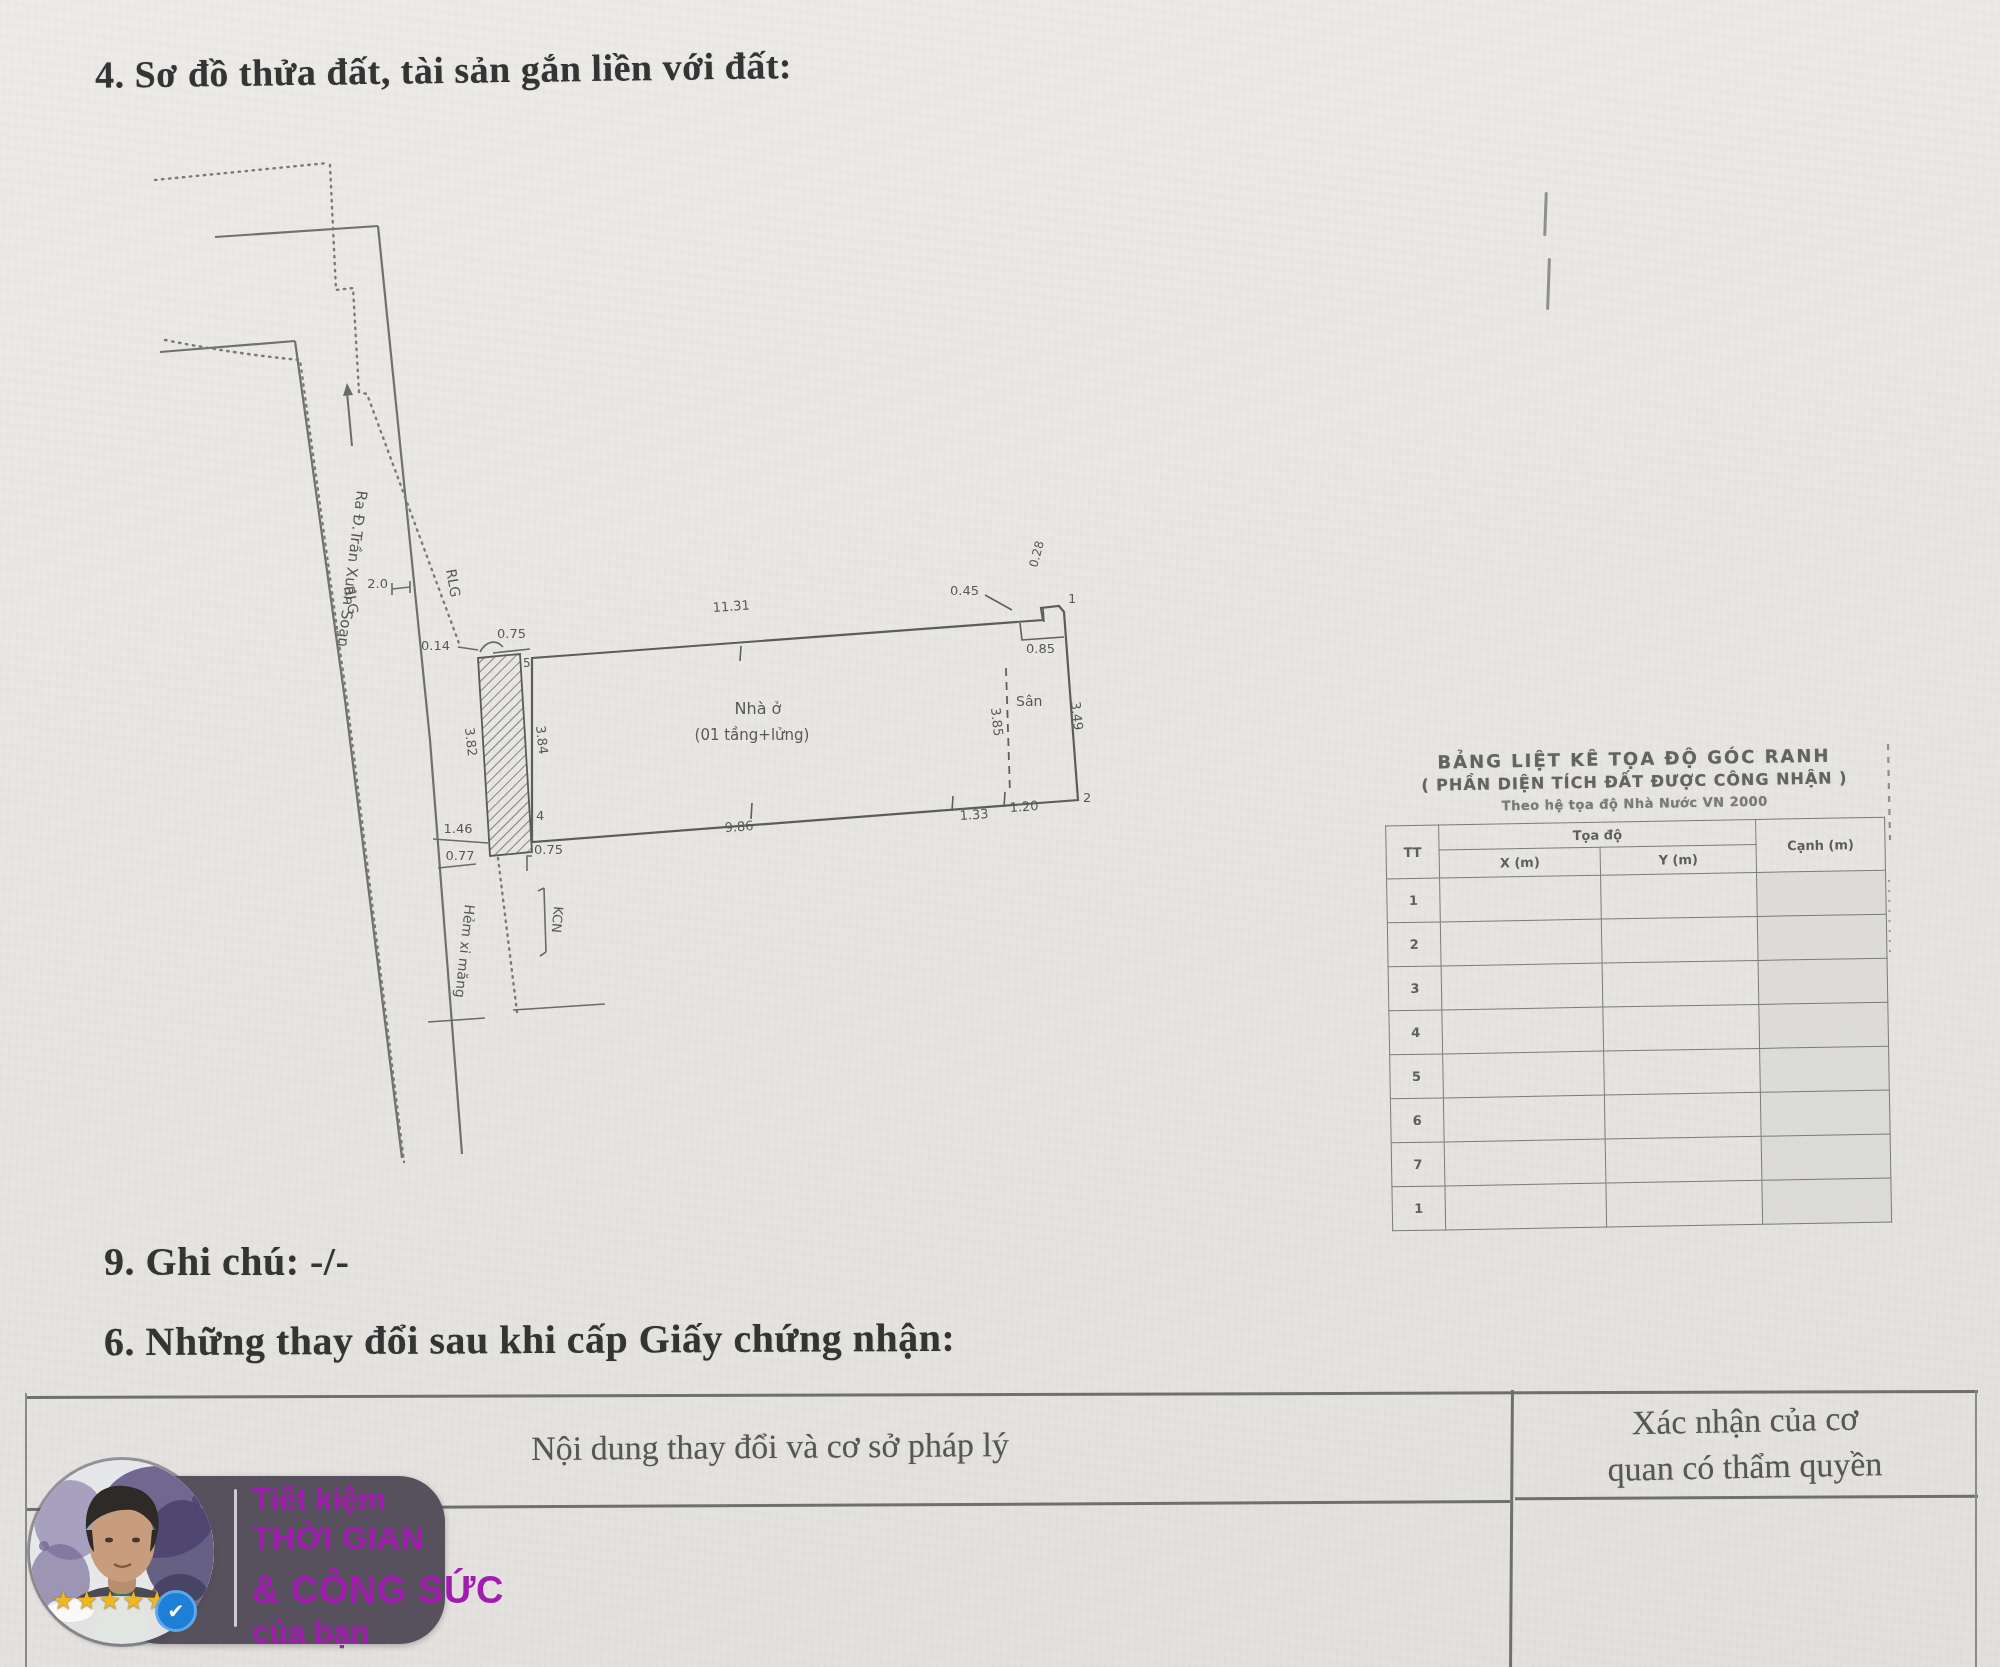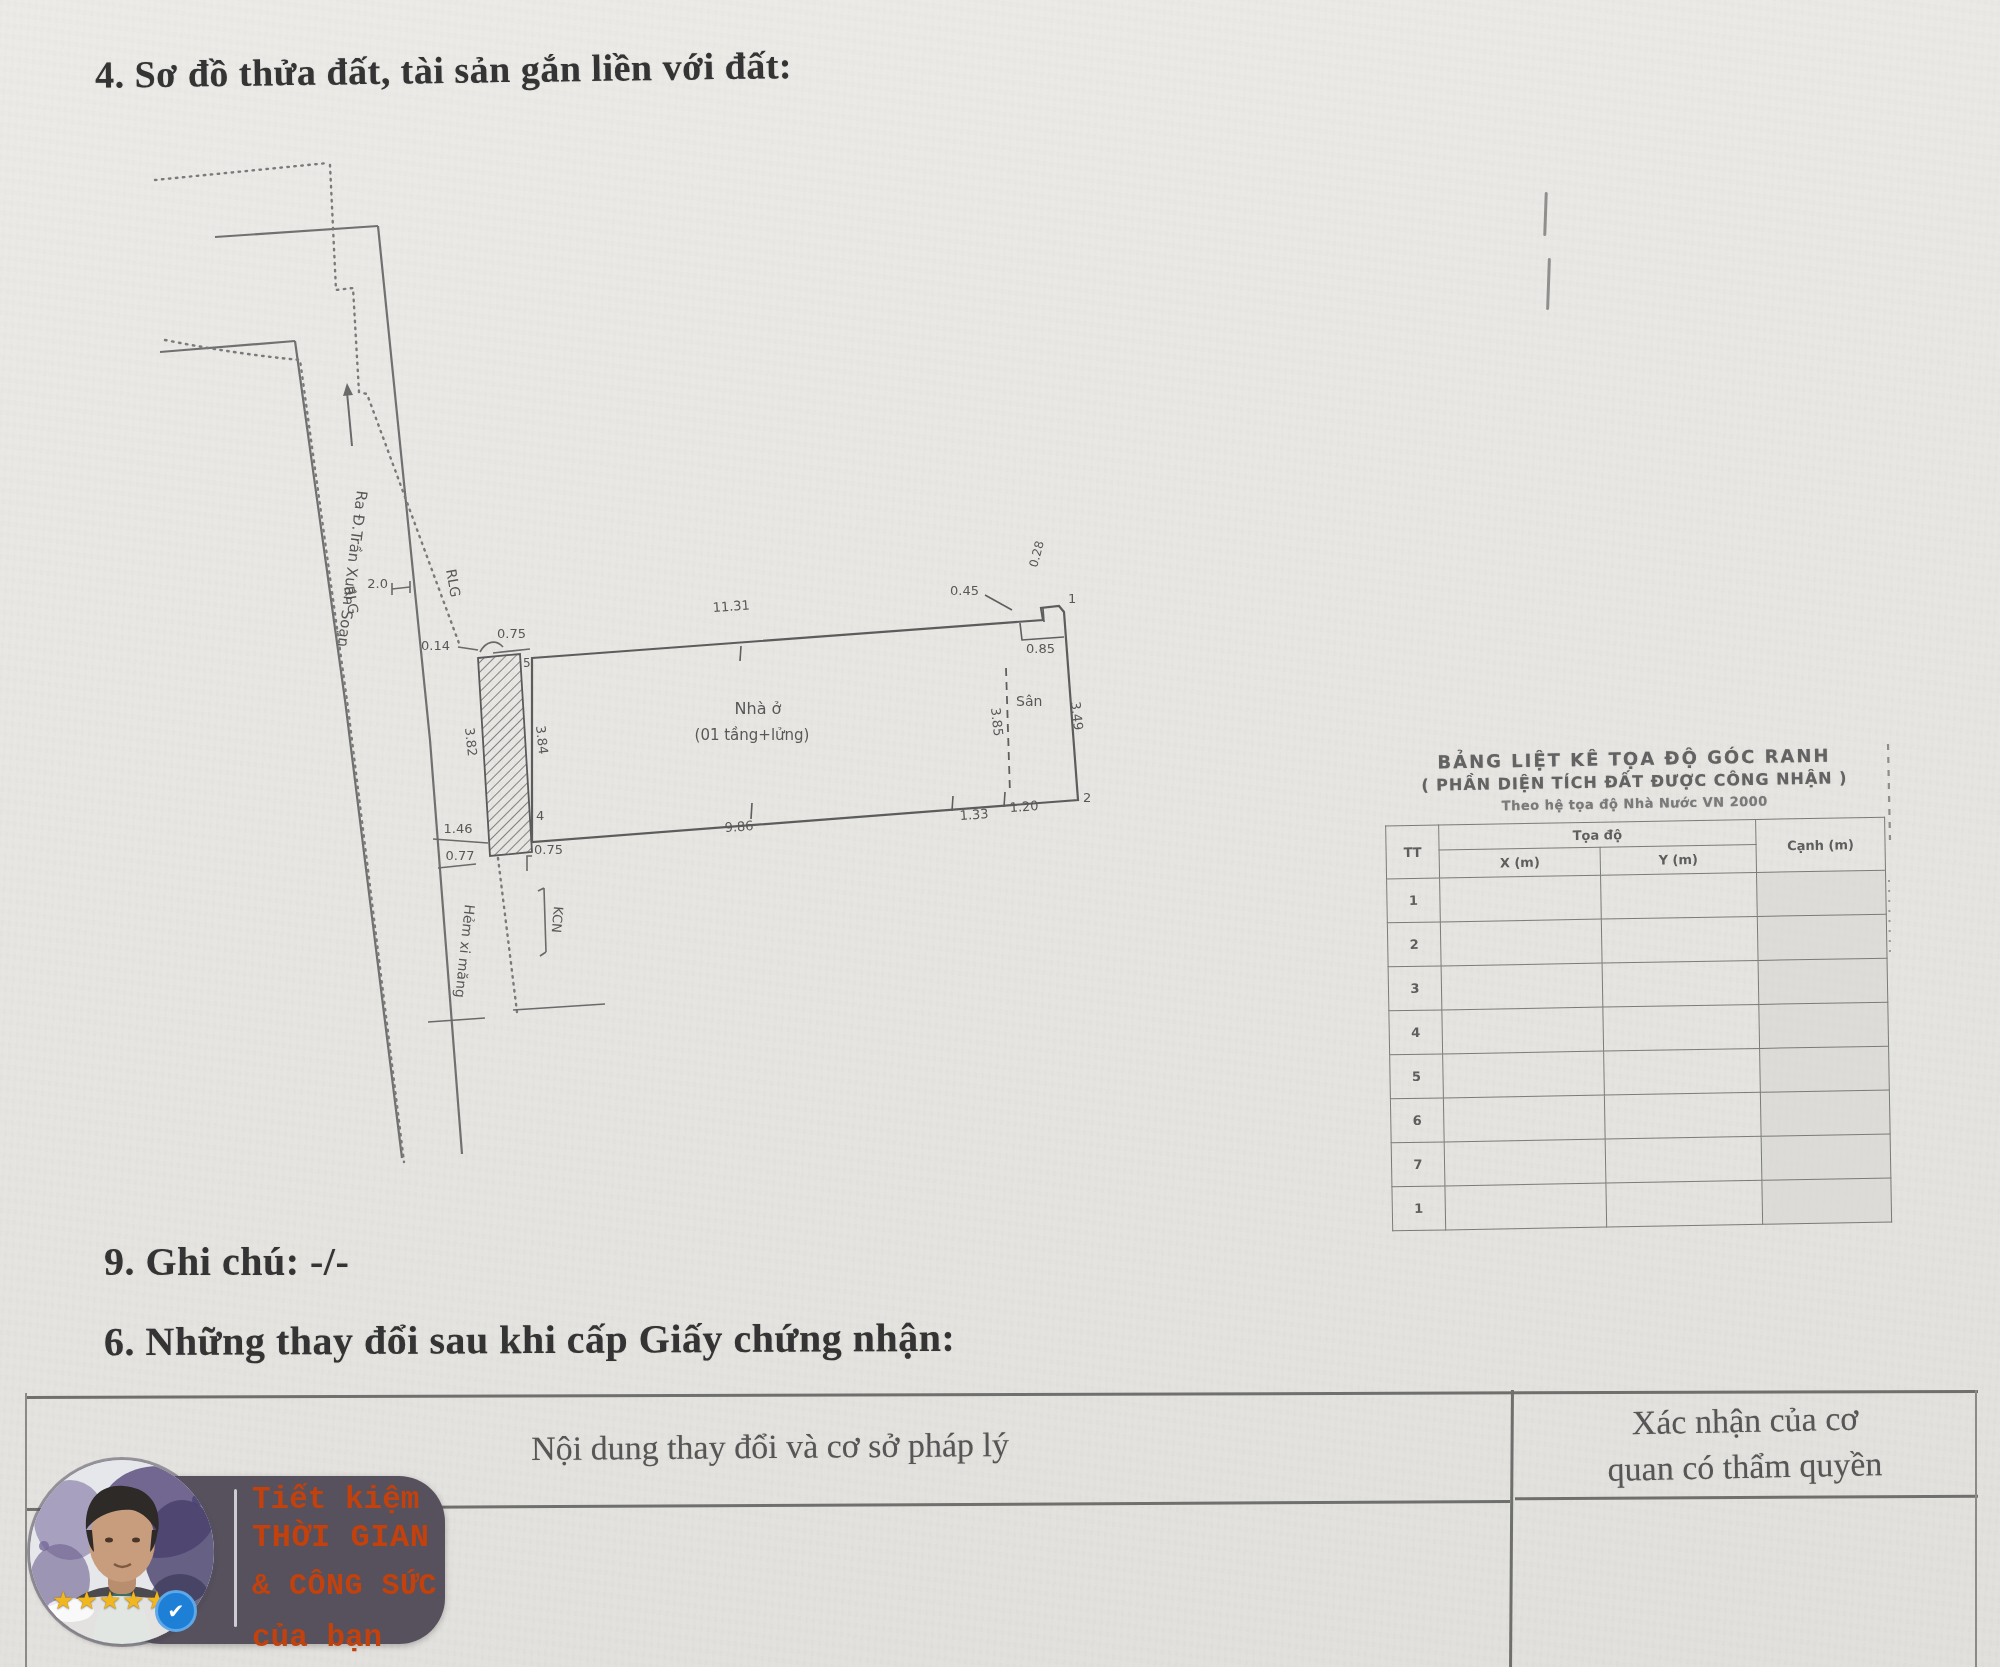--- a/index.html
+++ b/index.html
@@ -46,26 +46,26 @@
     font-size:34px;color:#565656;text-align:center;
     text-shadow:0 0 1px rgba(60,60,60,.3);
   }
   
   .wm-pill{
     left:115px;top:1476px;width:330px;height:168px;border-radius:46px;
     background:#57515d;box-shadow:0 2px 6px rgba(0,0,0,.25);
   }
   .wm-divider{left:234px;top:1489px;width:3px;height:138px;background:#cfcdd4;border-radius:2px;}
   .wm-text{
-    left:252px;top:1484px;color:#c2410c;font-family:Liberation Mono, monospace;
+    left:252px;top:1484px;color:#a21caf;font-family:Liberation Sans, sans-serif;
     line-height:1;white-space:nowrap;
   }
   .wm-t1{font-size:31px;font-weight:bold;margin-bottom:7px;}
   .wm-t2{font-size:32px;font-weight:bold;letter-spacing:.5px;margin-bottom:17px;}
-  .wm-t3{font-size:30px;font-weight:bold;letter-spacing:.5px;margin-bottom:21px;}
+  .wm-t3{font-size:38px;font-weight:bold;letter-spacing:.5px;margin-bottom:8px;}
   .wm-t4{font-size:31px;font-weight:bold;}
   .wm-avatar{
     left:30px;top:1460px;width:184px;height:184px;border-radius:50%;
     overflow:hidden;box-shadow:0 0 0 3px rgba(90,84,100,.55),0 2px 5px rgba(0,0,0,.3);
     background:#e4e5e9;
   }
   .wm-stars{
     left:52px;top:1586px;font-size:25px;letter-spacing:1px;color:#f2b61e;
     text-shadow:0 0 1px #9a6d00,0 1px 2px rgba(0,0,0,.35);z-index:6;
   }

